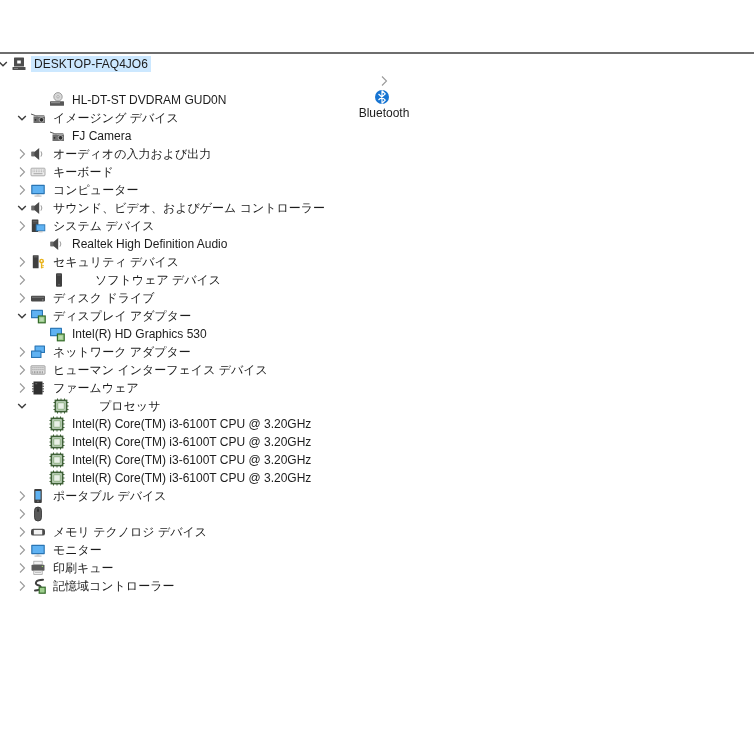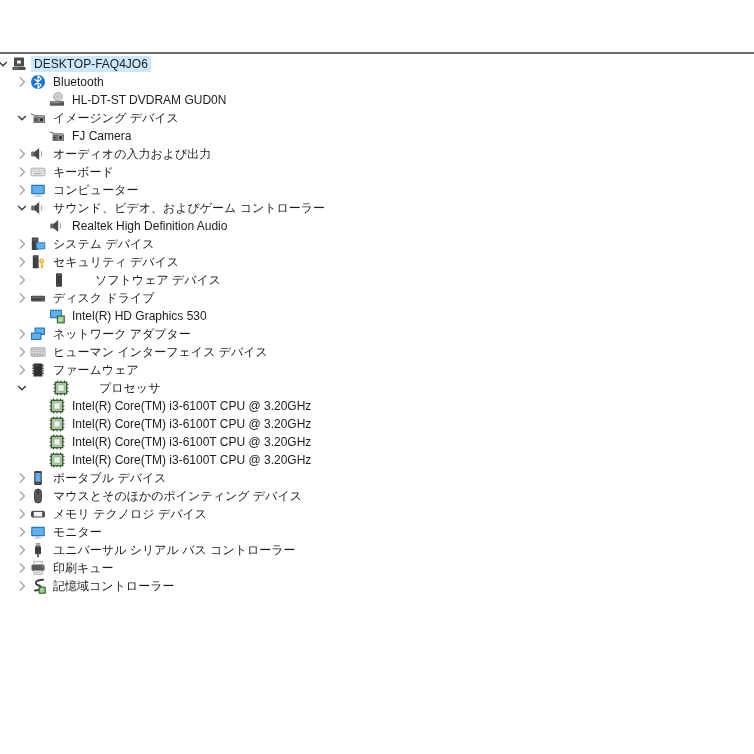--- a/index.html
+++ b/index.html
@@ -36,21 +36,21 @@
         <span class="nodeicon">
           <svg width="16" height="16" viewBox="0 0 16 16" xmlns="http://www.w3.org/2000/svg">
             <rect x="3" y="1.5" width="10" height="9" rx="0.6" fill="#4d4d4d"></rect>
             <rect x="6.2" y="4.5" width="3.6" height="3" fill="#ffffff"></rect>
             <rect x="1.5" y="11" width="13" height="3" rx="0.5" fill="#4d4d4d"></rect>
             <rect x="3" y="12" width="4" height="1" fill="#7e7e7e"></rect>
           </svg>
         </span>
         <span class="label">DESKTOP-FAQ4JO6</span>
       </div>
-      <div class="row" style="margin-left: 14px;">
+      <div class="row" style="margin-left: 14px; flex-direction: column;">
         <span class="chevron">
           <svg width="16" height="16" viewBox="0 0 16 16" xmlns="http://www.w3.org/2000/svg">
             <path d="M6 3.5 L10.5 8 L6 12.5" stroke="#9a9a9a" stroke-width="1.1" fill="none"></path>
           </svg>
         </span>
         <span class="nodeicon">
           <svg width="16" height="16" viewBox="0 0 16 16" xmlns="http://www.w3.org/2000/svg">
             <circle cx="8" cy="8" r="7" fill="#1674d2"></circle>
             <path d="M8 1.8 V14.2 M8 1.8 L11.3 4.9 L4.8 10.7 M8 14.2 L11.3 11.1 L4.8 5.3" stroke="#ffffff" stroke-width="1.2" fill="none" stroke-linejoin="round" stroke-linecap="round"></path>
           </svg>
@@ -168,47 +168,47 @@
         </span>
         <span class="nodeicon">
           <svg width="16" height="16" viewBox="0 0 16 16" xmlns="http://www.w3.org/2000/svg">
             <path d="M1.5 5.8 H4.7 L9.2 2.1 V13.9 L4.7 10.2 H1.5 z" fill="#4a4a4a"></path>
             <path d="M1.5 5.8 H4.4 V10.2 H1.5 z" fill="#6c6c6c"></path>
             <path d="M11 5.4 q1.7 2.6 0 5.2" stroke="#9a9a9a" stroke-width="1" fill="none"></path>
           </svg>
         </span>
         <span class="label">サウンド、ビデオ、およびゲーム コントローラー</span>
       </div>
-      <div class="row" style="margin-left: 33px;">
-        <span class="chevron"></span>
-        <span class="nodeicon">
-          <svg width="16" height="16" viewBox="0 0 16 16" xmlns="http://www.w3.org/2000/svg">
-            <path d="M1.5 5.8 H4.7 L9.2 2.1 V13.9 L4.7 10.2 H1.5 z" fill="#4a4a4a"></path>
-            <path d="M1.5 5.8 H4.4 V10.2 H1.5 z" fill="#6c6c6c"></path>
-            <path d="M11 5.4 q1.7 2.6 0 5.2" stroke="#9a9a9a" stroke-width="1" fill="none"></path>
-          </svg>
-        </span>
-        <span class="label">Realtek High Definition Audio</span>
-      </div>
       <div class="row" style="margin-left: 14px;">
         <span class="chevron">
           <svg width="16" height="16" viewBox="0 0 16 16" xmlns="http://www.w3.org/2000/svg">
             <path d="M6 3.5 L10.5 8 L6 12.5" stroke="#9a9a9a" stroke-width="1.1" fill="none"></path>
           </svg>
         </span>
         <span class="nodeicon">
           <svg width="16" height="16" viewBox="0 0 16 16" xmlns="http://www.w3.org/2000/svg">
             <rect x="1.8" y="1.5" width="6.6" height="12.5" rx="0.5" fill="#3f3f3f"></rect>
             <rect x="2.8" y="2.8" width="4.6" height="1" fill="#6a6a6a"></rect>
             <rect x="2.8" y="4.6" width="4.6" height="0.8" fill="#6a6a6a"></rect>
             <rect x="6.2" y="6.8" width="8.6" height="6" fill="#5fb2f2" stroke="#2a75b3" stroke-width="0.9"></rect>
             <rect x="8.6" y="13.1" width="4" height="1.3" fill="#c0c0c0"></rect>
           </svg>
         </span>
         <span class="label">システム デバイス</span>
+      </div>
+      <div class="row" style="margin-left: 33px;">
+        <span class="chevron"></span>
+        <span class="nodeicon">
+          <svg width="16" height="16" viewBox="0 0 16 16" xmlns="http://www.w3.org/2000/svg">
+            <path d="M1.5 5.8 H4.7 L9.2 2.1 V13.9 L4.7 10.2 H1.5 z" fill="#4a4a4a"></path>
+            <path d="M1.5 5.8 H4.4 V10.2 H1.5 z" fill="#6c6c6c"></path>
+            <path d="M11 5.4 q1.7 2.6 0 5.2" stroke="#9a9a9a" stroke-width="1" fill="none"></path>
+          </svg>
+        </span>
+        <span class="label">Realtek High Definition Audio</span>
       </div>
       <div class="row" style="margin-left: 14px; text-align: center;">
         <span class="chevron">
           <svg width="16" height="16" viewBox="0 0 16 16" xmlns="http://www.w3.org/2000/svg">
             <path d="M6 3.5 L10.5 8 L6 12.5" stroke="#9a9a9a" stroke-width="1.1" fill="none"></path>
           </svg>
         </span>
         <span class="nodeicon">
           <svg width="16" height="16" viewBox="0 0 16 16" xmlns="http://www.w3.org/2000/svg">
             <rect x="2.8" y="1.2" width="5.8" height="13" rx="0.5" fill="#3f3f3f"></rect>
@@ -244,20 +244,36 @@
           </svg>
         </span>
         <span class="nodeicon">
           <svg width="16" height="16" viewBox="0 0 16 16" xmlns="http://www.w3.org/2000/svg">
             <rect x="1" y="5.8" width="14" height="5.6" rx="0.8" fill="#4a4a4a"></rect>
             <rect x="2" y="6.8" width="12" height="0.9" fill="#7e7e7e"></rect>
             <circle cx="12.8" cy="10" r="0.7" fill="#9a9a9a"></circle>
           </svg>
         </span>
         <span class="label">ディスク ドライブ</span>
+      </div>
+      <div class="row" style="margin-left: 14px;">
+        <span class="chevron">
+          <svg width="16" height="16" viewBox="0 0 16 16" xmlns="http://www.w3.org/2000/svg">
+            <path d="M4.2 6 L8 9.8 L11.8 6" stroke="#3c3c3c" stroke-width="1.4" fill="none"></path>
+          </svg>
+        </span>
+        <span class="nodeicon">
+          <svg width="16" height="16" viewBox="0 0 16 16" xmlns="http://www.w3.org/2000/svg">
+            <rect x="1" y="1.8" width="12" height="8.4" rx="0.5" fill="#2a75b3"></rect>
+            <rect x="2.1" y="2.9" width="9.8" height="6.2" fill="#5fb2f2"></rect>
+            <rect x="8.4" y="8" width="6.8" height="6.8" fill="#9fcf8f" stroke="#356b2a" stroke-width="1.2"></rect>
+            <rect x="10.2" y="9.8" width="3.2" height="3.2" fill="#bcd9b2"></rect>
+          </svg>
+        </span>
+        <span class="label">ディスプレイ アダプター</span>
       </div>
       <div class="row" style="margin-left: 33px;">
         <span class="chevron"></span>
         <span class="nodeicon">
           <svg width="16" height="16" viewBox="0 0 16 16" xmlns="http://www.w3.org/2000/svg">
             <rect x="1" y="1.8" width="12" height="8.4" rx="0.5" fill="#2a75b3"></rect>
             <rect x="2.1" y="2.9" width="9.8" height="6.2" fill="#5fb2f2"></rect>
             <rect x="8.4" y="8" width="6.8" height="6.8" fill="#9fcf8f" stroke="#356b2a" stroke-width="1.2"></rect>
             <rect x="10.2" y="9.8" width="3.2" height="3.2" fill="#bcd9b2"></rect>
           </svg>
@@ -483,21 +499,20 @@
             <path d="M6 3.5 L10.5 8 L6 12.5" stroke="#9a9a9a" stroke-width="1.1" fill="none"></path>
           </svg>
         </span>
         <span class="nodeicon">
           <svg width="16" height="16" viewBox="0 0 16 16" xmlns="http://www.w3.org/2000/svg">
             <rect x="4.5" y="1" width="7" height="14" rx="3.5" fill="#5a5a5a" stroke="#2f2f2f" stroke-width="0.8"></rect>
             <line x1="8" y1="1.5" x2="8" y2="6" stroke="#2f2f2f" stroke-width="0.8"></line>
             <rect x="7.3" y="3" width="1.4" height="2.6" rx="0.7" fill="#2f2f2f"></rect>
           </svg>
         </span>
-        <span class="label">マウスとそのほかのポインティング デバイス</span>
       </div>
       <div class="row" style="margin-left: 14px;">
         <span class="chevron">
           <svg width="16" height="16" viewBox="0 0 16 16" xmlns="http://www.w3.org/2000/svg">
             <path d="M6 3.5 L10.5 8 L6 12.5" stroke="#9a9a9a" stroke-width="1.1" fill="none"></path>
           </svg>
         </span>
         <span class="nodeicon">
           <svg width="16" height="16" viewBox="0 0 16 16" xmlns="http://www.w3.org/2000/svg">
             <rect x="1" y="4.8" width="14" height="6.8" rx="2.2" fill="#4a4a4a"></rect>
@@ -514,37 +529,20 @@
         </span>
         <span class="nodeicon">
           <svg width="16" height="16" viewBox="0 0 16 16" xmlns="http://www.w3.org/2000/svg">
             <rect x="1.2" y="2.8" width="13.6" height="9.4" rx="0.6" fill="#2a75b3"></rect>
             <rect x="2.4" y="4" width="11.2" height="7" fill="#5fb2f2"></rect>
             <rect x="6.5" y="12.2" width="3" height="1.3" fill="#c0c0c0"></rect>
             <rect x="4.5" y="13.5" width="7" height="1.2" fill="#c0c0c0"></rect>
           </svg>
         </span>
         <span class="label">モニター</span>
-      </div>
-      <div class="row" style="margin-left: 14px;">
-        <span class="chevron">
-          <svg width="16" height="16" viewBox="0 0 16 16" xmlns="http://www.w3.org/2000/svg">
-            <path d="M6 3.5 L10.5 8 L6 12.5" stroke="#9a9a9a" stroke-width="1.1" fill="none"></path>
-          </svg>
-        </span>
-        <span class="nodeicon">
-          <svg width="16" height="16" viewBox="0 0 16 16" xmlns="http://www.w3.org/2000/svg">
-            <rect x="5.8" y="1" width="4.4" height="3.2" fill="#8a8a8a"></rect>
-            <rect x="6.6" y="1.7" width="1" height="1.2" fill="#ffffff"></rect>
-            <rect x="8.4" y="1.7" width="1" height="1.2" fill="#ffffff"></rect>
-            <rect x="5" y="4.2" width="6" height="8" rx="0.8" fill="#3f3f3f"></rect>
-            <line x1="8" y1="12.2" x2="8" y2="15.2" stroke="#3f3f3f" stroke-width="1.6"></line>
-          </svg>
-        </span>
-        <span class="label">ユニバーサル シリアル バス コントローラー</span>
       </div>
       <div class="row" style="margin-left: 14px;">
         <span class="chevron">
           <svg width="16" height="16" viewBox="0 0 16 16" xmlns="http://www.w3.org/2000/svg">
             <path d="M6 3.5 L10.5 8 L6 12.5" stroke="#9a9a9a" stroke-width="1.1" fill="none"></path>
           </svg>
         </span>
         <span class="nodeicon">
           <svg width="16" height="16" viewBox="0 0 16 16" xmlns="http://www.w3.org/2000/svg">
             <rect x="3.8" y="1.2" width="8.4" height="3.6" fill="#f0f0f0" stroke="#9a9a9a" stroke-width="0.7"></rect>

